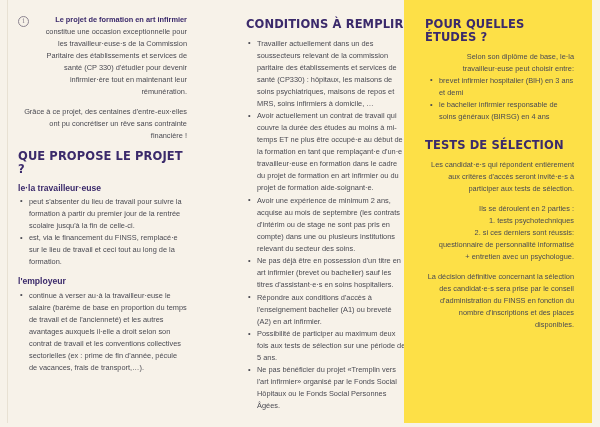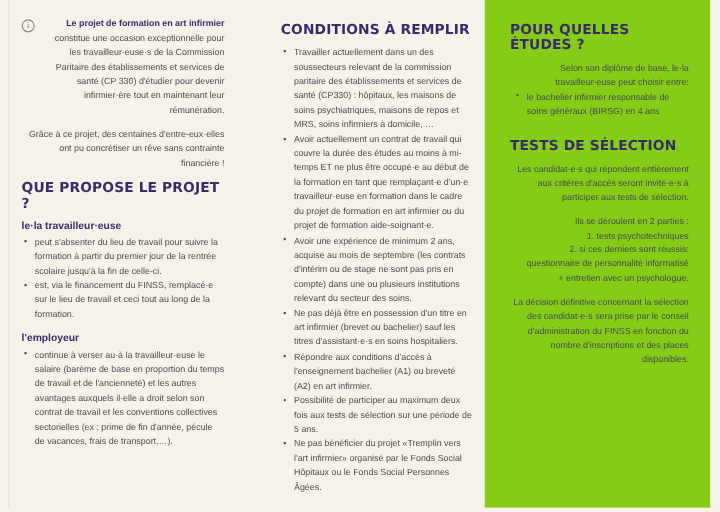--- a/index.html
+++ b/index.html
@@ -43,28 +43,28 @@
     top: 0;
     height: 427px;
     box-sizing: border-box;
   }
   .col-left {
     left: 0;
     width: 207px;
     padding: 14px 20px 0 18px;
   }
   .col-mid {
-    left: 211px;
+    left: 223px;
     width: 197px;
     padding: 18px 14px 0 23px;
   }
   .col-right {
     left: 404px;
     width: 188px;
-    background: #84cc16;
+    background: #fde047;
     padding: 18px 18px 0 21px;
   }
   .right-edge {
     position: absolute;
     left: 592px;
     top: 0;
     width: 8px;
     height: 427px;
     background: #f7f2e9;
   }
@@ -186,20 +186,21 @@
       <li>Répondre aux conditions d'accès à l'enseignement bachelier (A1) ou breveté (A2) en art infirmier.</li>
       <li>Possibilité de participer au maximum deux fois aux tests de sélection sur une période de 5 ans.</li>
       <li>Ne pas bénéficier du projet «Tremplin vers l'art infirmier» organisé par le Fonds Social Hôpitaux ou le Fonds Social Personnes Âgées.</li>
     </ul>
   </div>
 
   <div class="col col-right">
     <h2 class="sec-title">POUR QUELLES ÉTUDES ?</h2>
     <p class="body-text tight">Selon son diplôme de base, le·la travailleur·euse peut choisir entre:</p>
     <ul class="blist indent">
+      <li>brevet infirmier hospitalier (BIH) en 3 ans et demi</li>
       <li>le bachelier infirmier responsable de soins généraux (BIRSG) en 4 ans</li>
     </ul>
 
     <div class="spacer8"></div>
 
     <h2 class="sec-title">TESTS DE SÉLECTION</h2>
     <p class="body-text">Les candidat·e·s qui répondent entièrement aux critères d'accès seront invité·e·s à participer aux tests de sélection.</p>
     <p class="body-text">
       <span>Ils se déroulent en 2 parties :</span><br>
       <span>1. tests psychotechniques</span><br>

